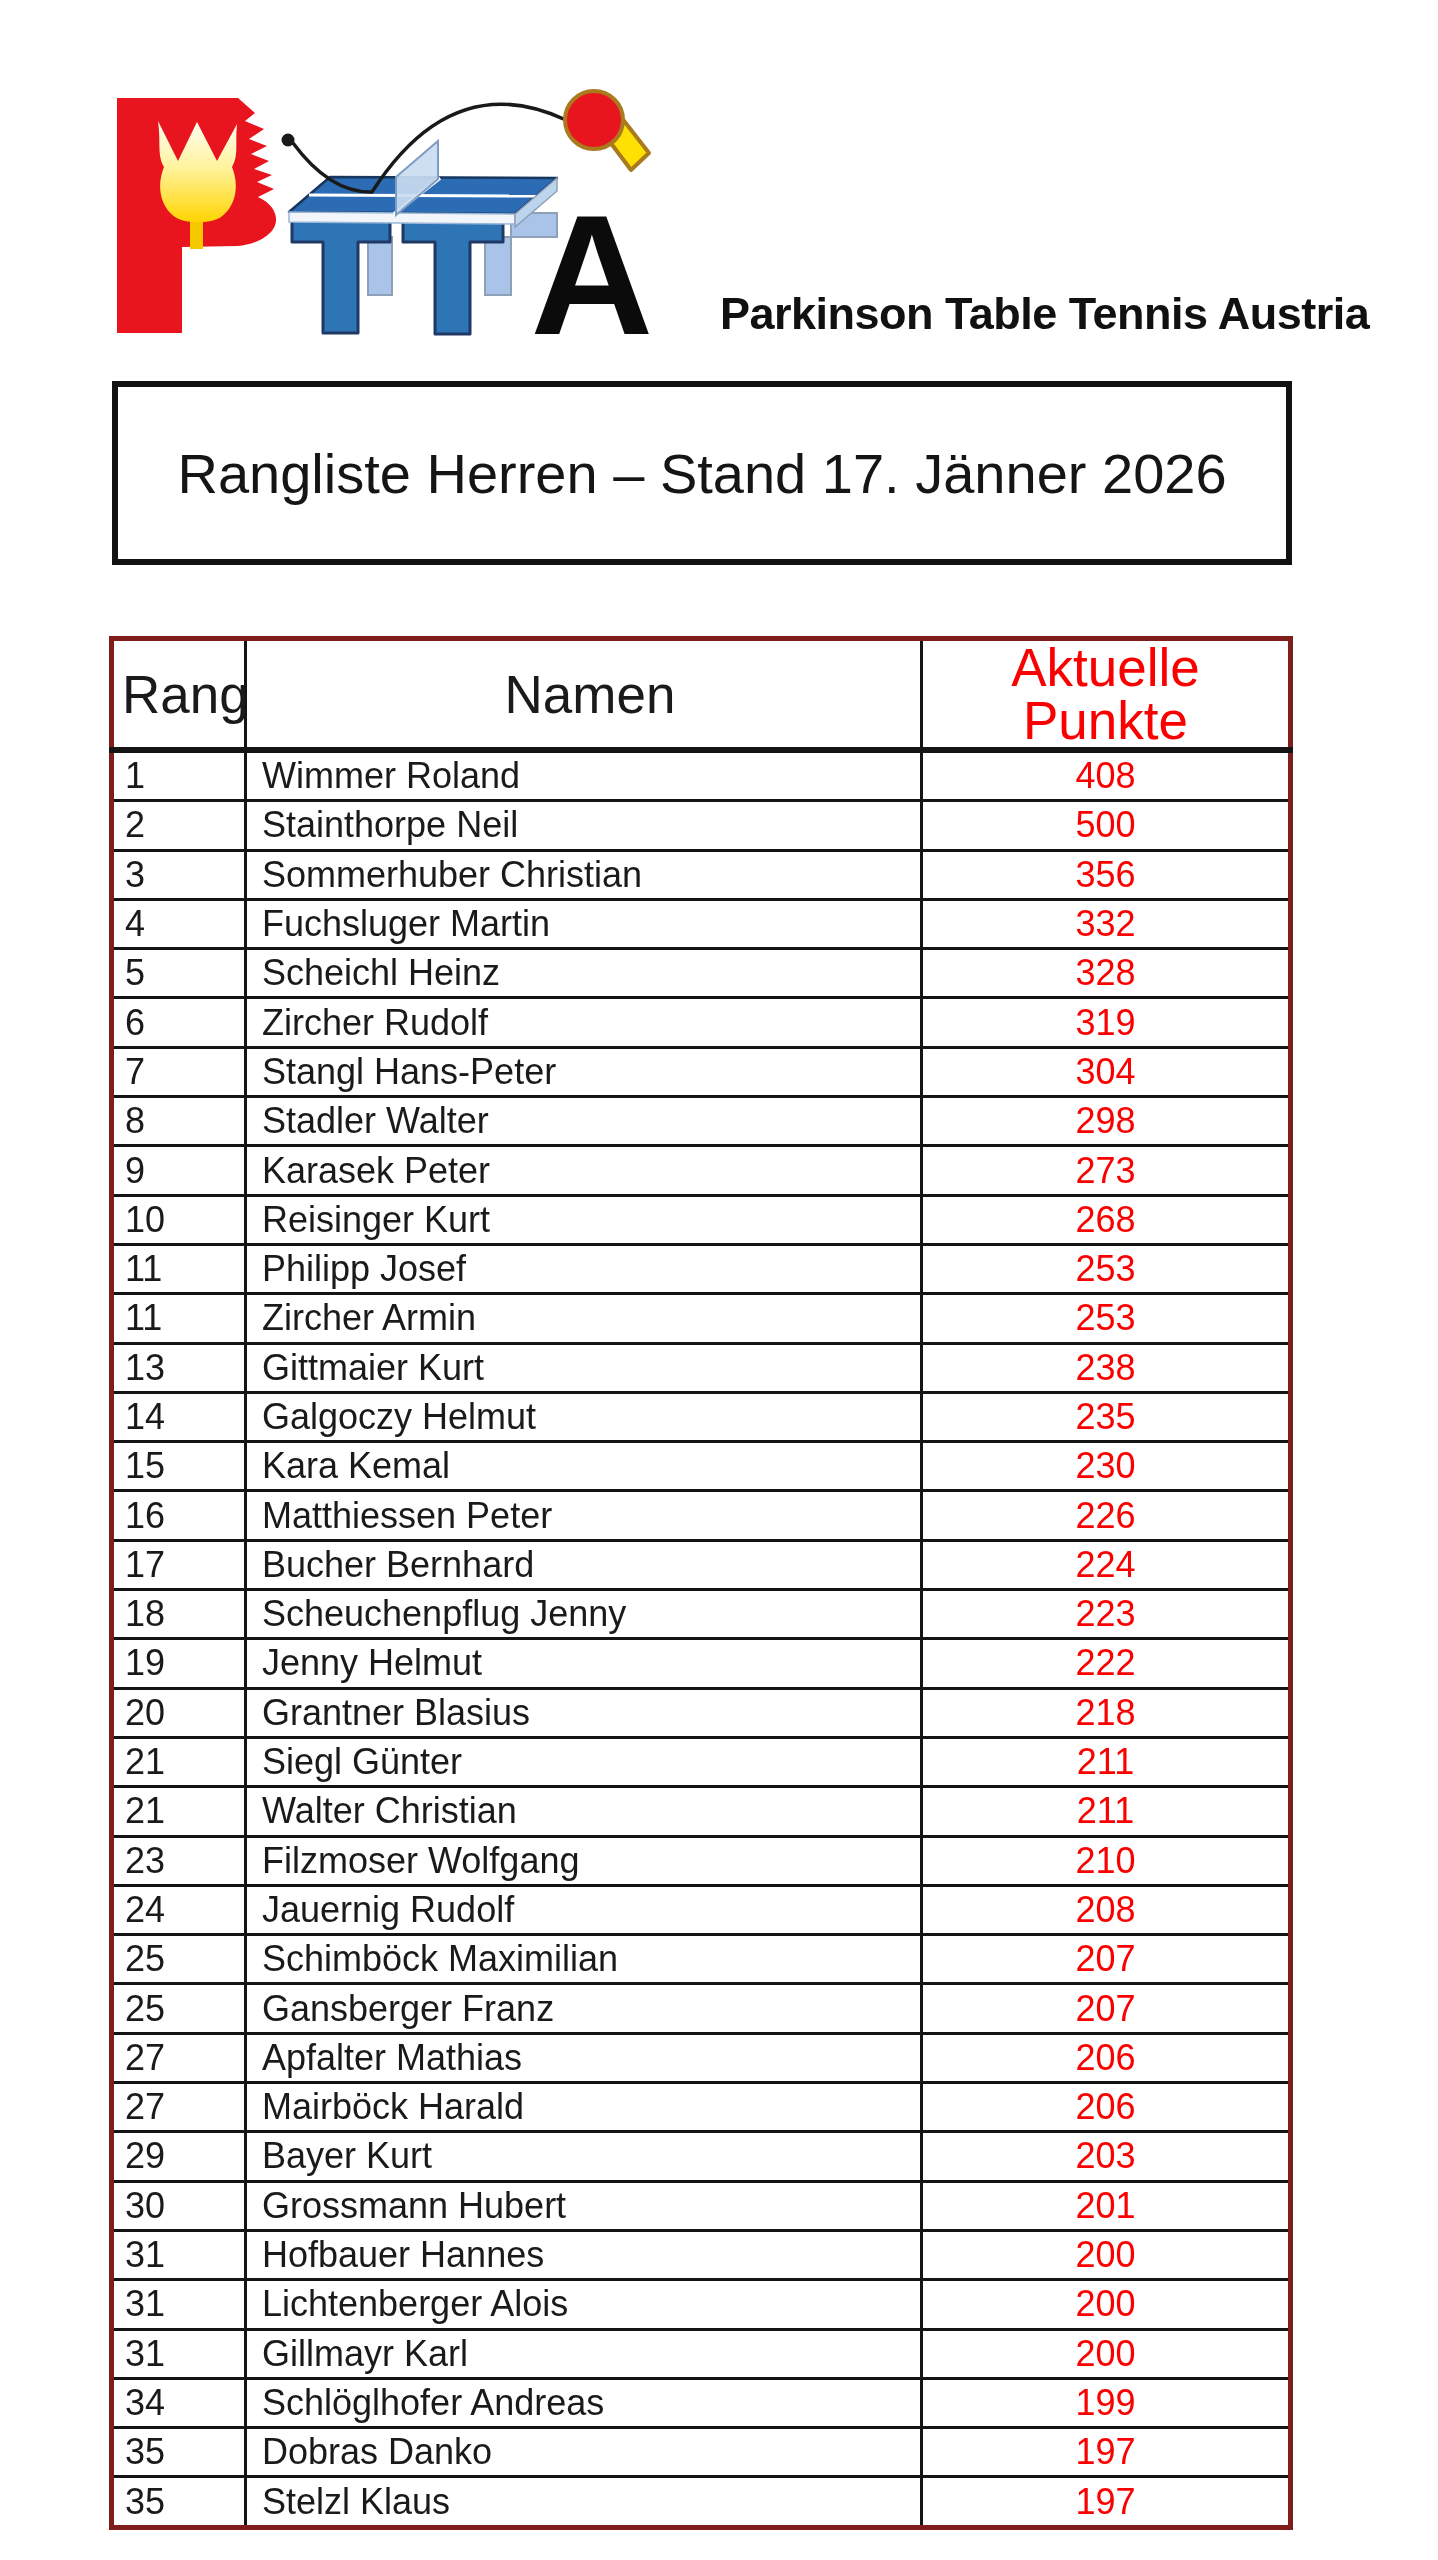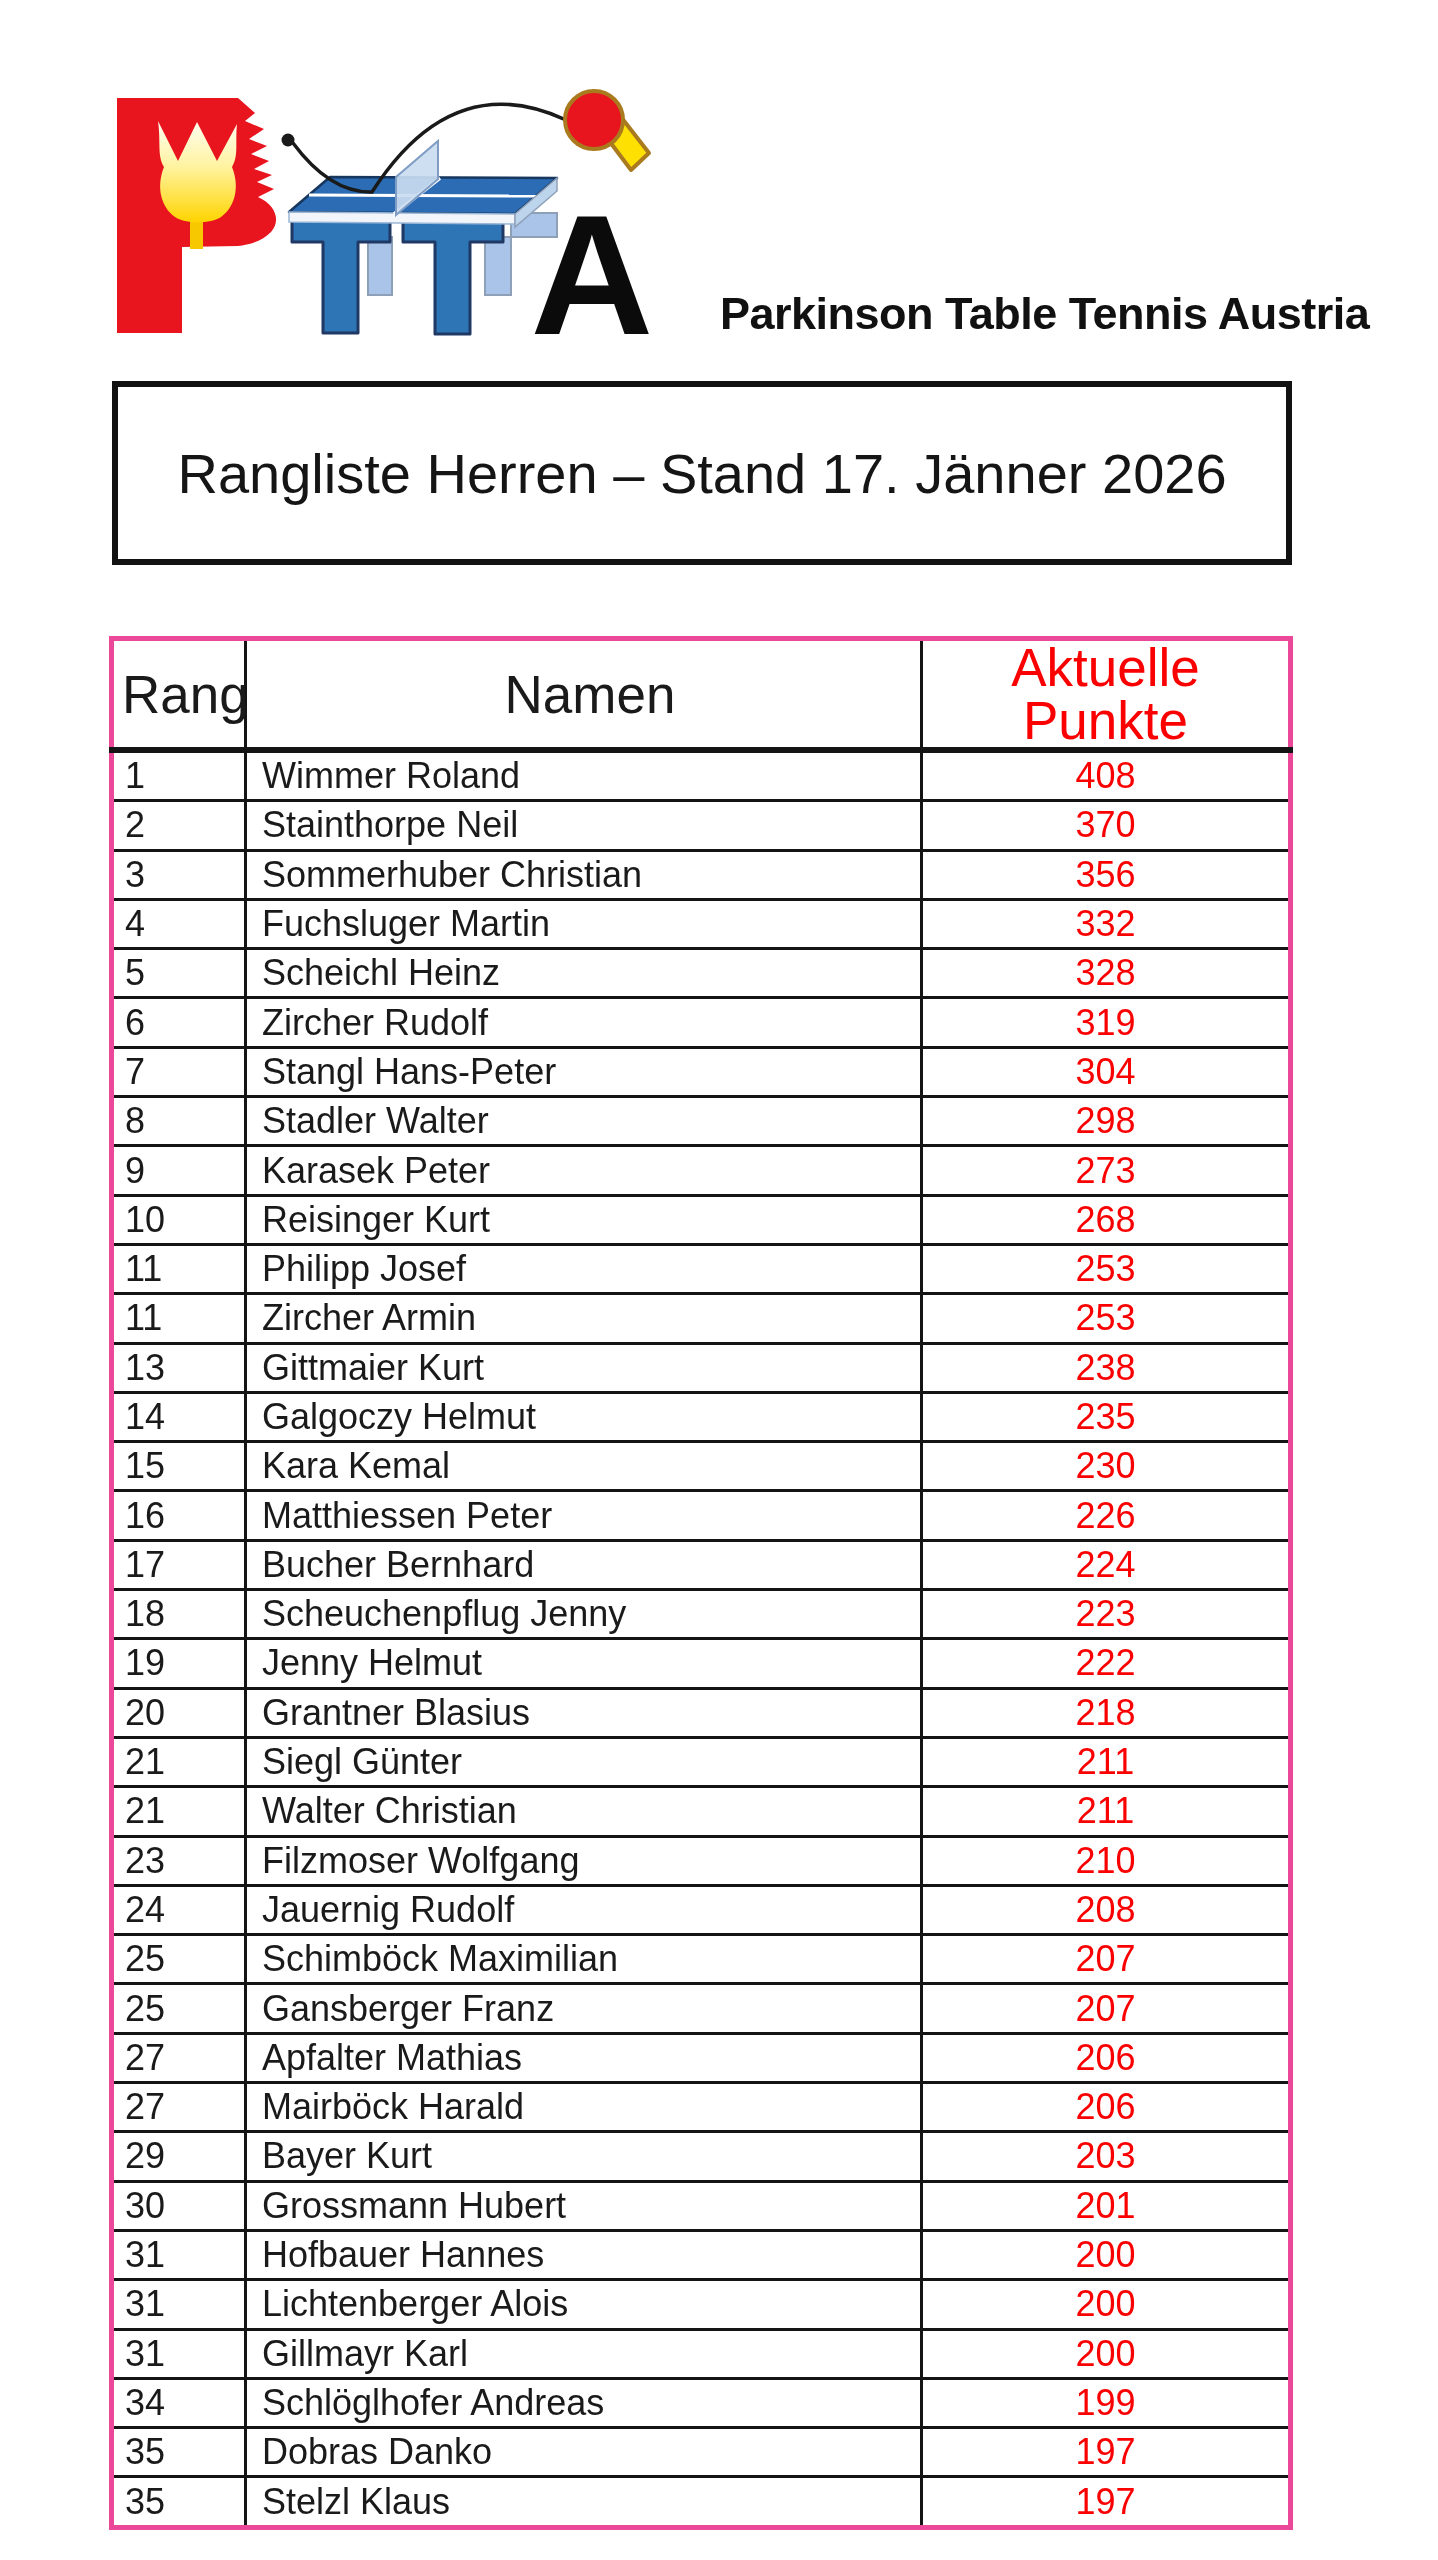--- a/index.html
+++ b/index.html
@@ -54,21 +54,21 @@
   }
 
   
   table.ranking {
     position: absolute;
     left: 109px;
     top: 636px;
     width: 1179px;
     border-collapse: collapse;
     table-layout: fixed;
-    border: 5px solid #ec4899;
+    border: 5px solid #7f1d1d;
   }
   .ranking col.c-rank   { width: 134px; }
   .ranking col.c-name   { width: 676px; }
   .ranking col.c-points { width: 369px; }
 
   .ranking th {
     border: 3px solid #141414;
     border-bottom: 6px solid #141414;
     height: 57px;
     font-size: 53px;
@@ -169,21 +169,21 @@
     <tbody>
     <tr>
       <td class="td-rank">1</td>
       <td class="td-name">Wimmer Roland</td>
       <td class="td-points">408</td>
     </tr>
 
     <tr>
       <td class="td-rank">2</td>
       <td class="td-name">Stainthorpe Neil</td>
-      <td class="td-points">370</td>
+      <td class="td-points">500</td>
     </tr>
 
     <tr>
       <td class="td-rank">3</td>
       <td class="td-name">Sommerhuber Christian</td>
       <td class="td-points">356</td>
     </tr>
 
     <tr>
       <td class="td-rank">4</td>

